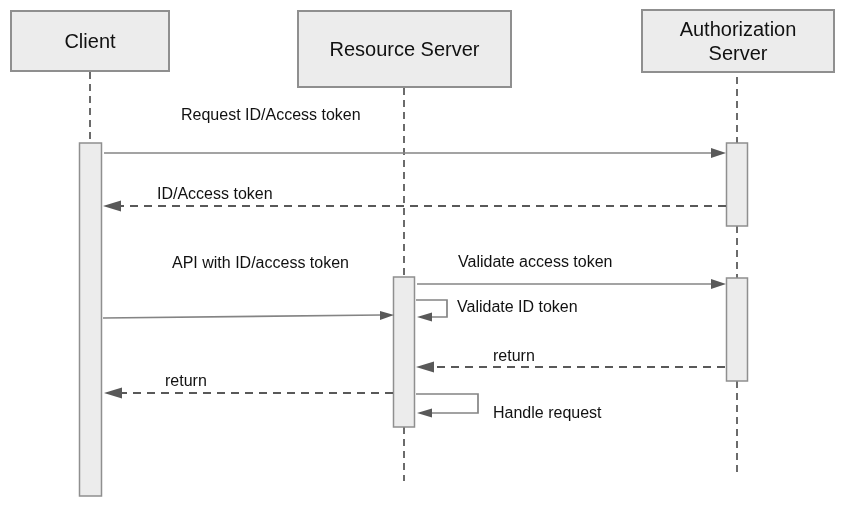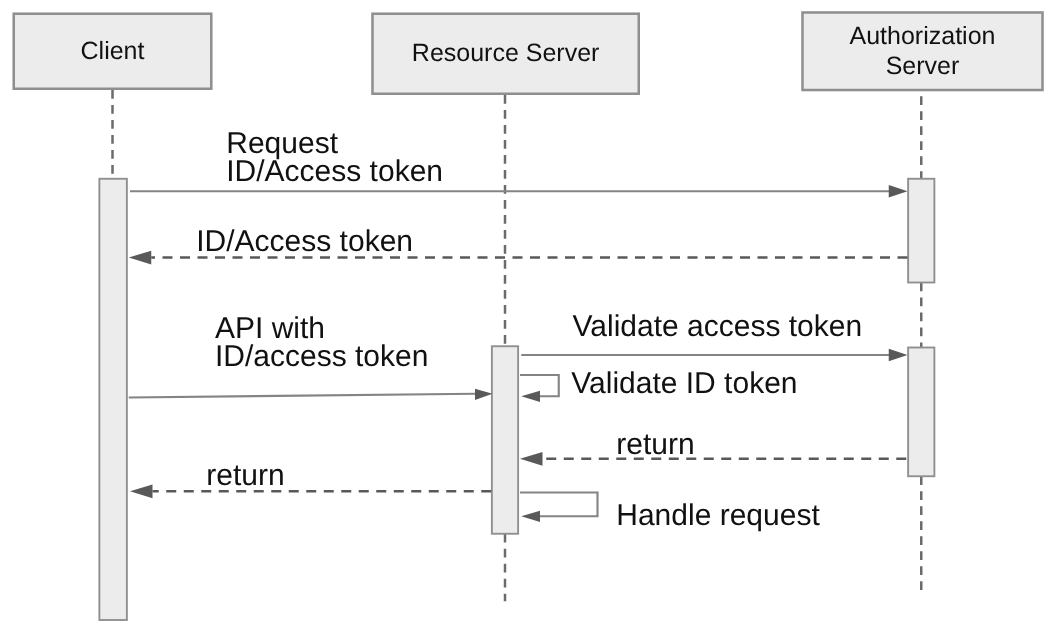--- a/index.html
+++ b/index.html
@@ -22,21 +22,21 @@
     align-items: center;
     justify-content: center;
     text-align: center;
     font-size: 20px;
     line-height: 24px;
   }
   .pbox .plabel { display: block; }
   .pbox.narrow .plabel { max-width: 140px; }
   .msg {
     position: absolute;
-    font-size: 24px;
+    font-size: 16px;
     line-height: 23px;
     white-space: nowrap;
     color: #111111;
   }
   .msg.wrap { white-space: normal; }
 </style>
 </head>
 <body>
 
 <div class="stage">
@@ -82,21 +82,21 @@
       <polygon points="103,206 121,200.5 121,211.5"></polygon>
       <polygon points="416,367 434,361.5 434,372.5"></polygon>
       <polygon points="104,393 122,387.5 122,398.5"></polygon>
     </g>
   </svg>
 
   <div class="pbox" style="left:10px; top:10px; width:160px; height:62px;">
     <span class="plabel">Client</span>
   </div>
 
-  <div class="pbox" style="left:297px; top:10px; width:215px; height:66px;">
+  <div class="pbox" style="left:297px; top:10px; width:215px; height:78px;">
     <span class="plabel">Resource Server</span>
   </div>
 
   <div class="pbox narrow" style="left:641px; top:9px; width:194px; height:64px;">
     <span class="plabel">Authorization Server</span>
   </div>
 
   <div class="msg wrap" style="left:181px; top:103px; width:180px;">Request ID/Access token</div>
 
   <div class="msg" style="left:157px; top:182px;">ID/Access token</div>

